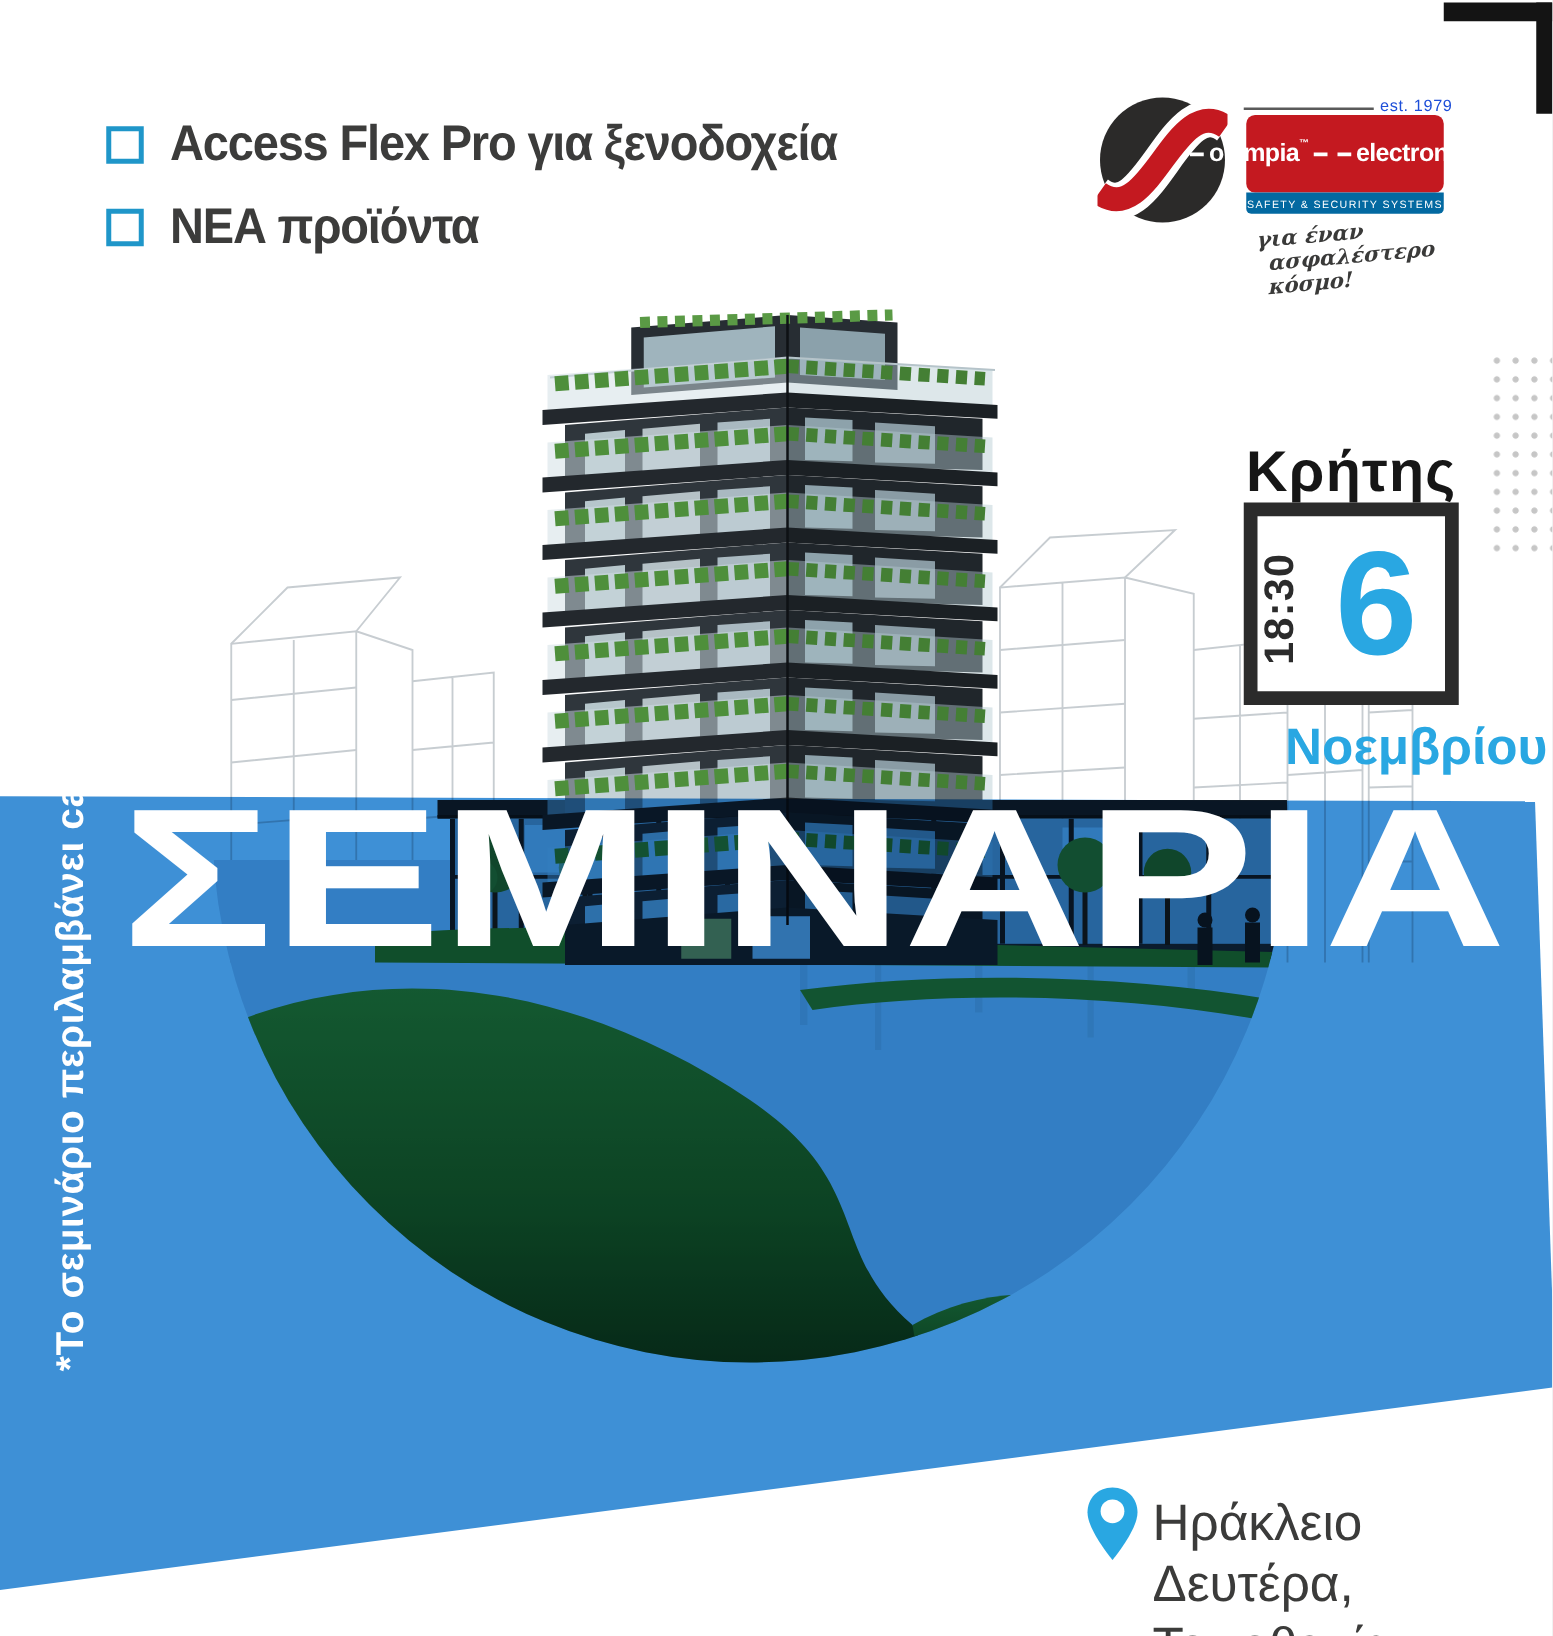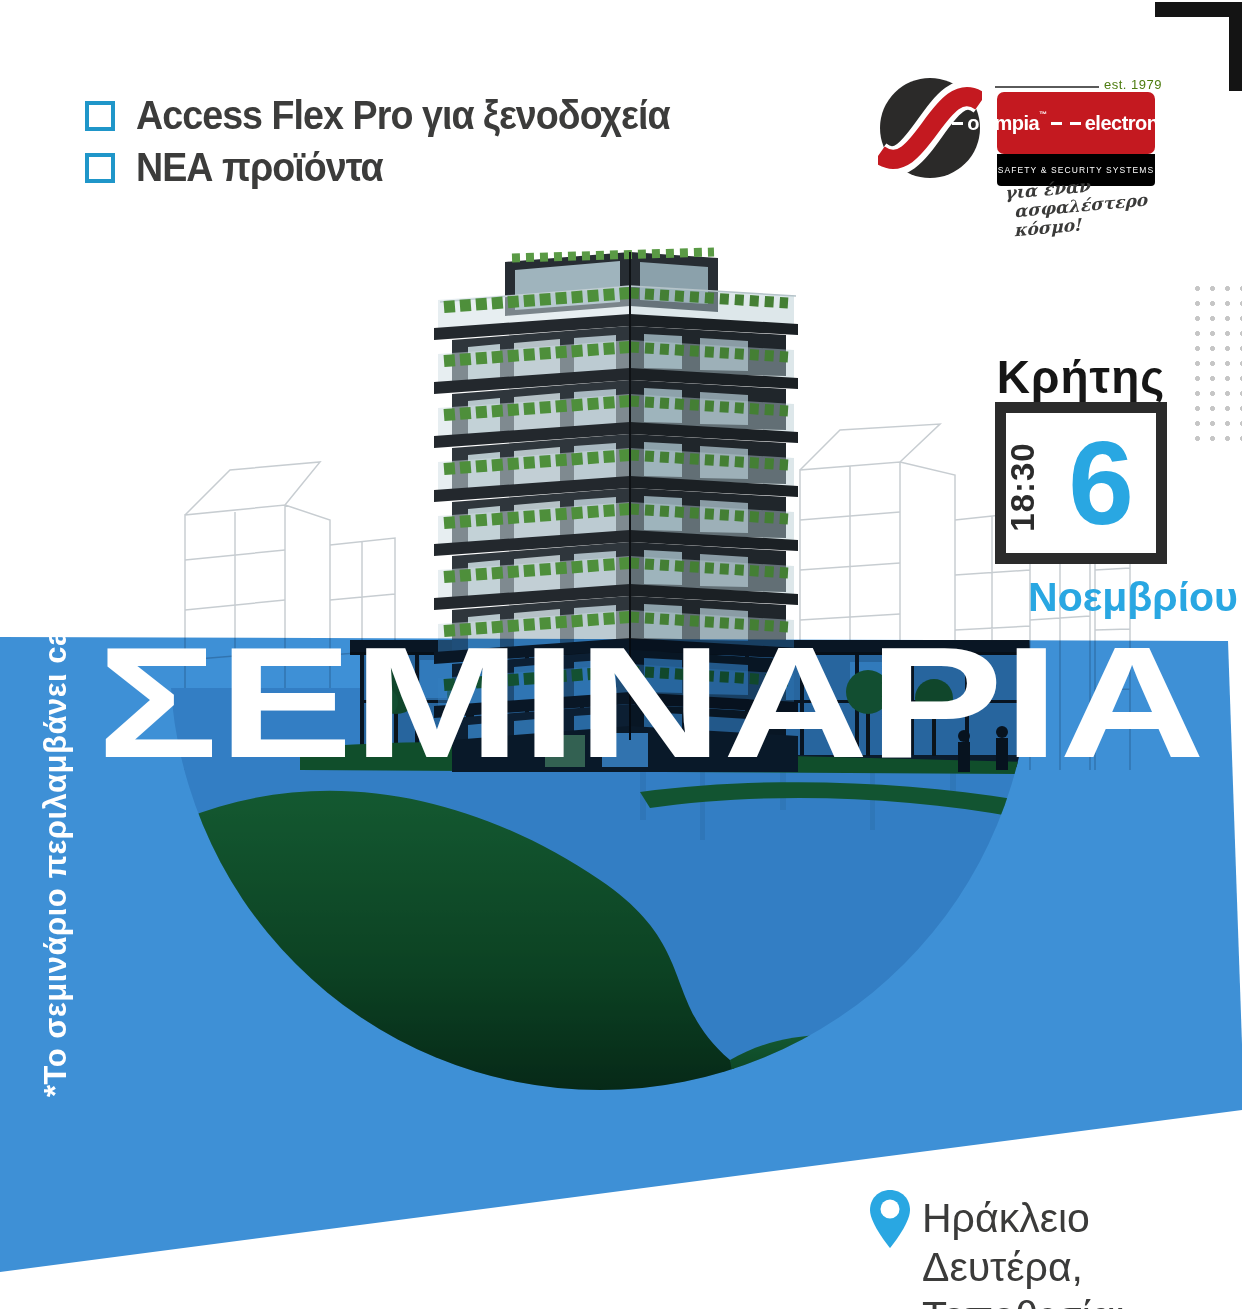--- a/index.html
+++ b/index.html
@@ -1,40 +1,40 @@
 <!DOCTYPE html>
 <html><head>
 <meta charset="utf-8">
 <style>
   html,body{margin:0;padding:0;background:#e8e8e8;}
   .poster{
     position:relative;width:1242px;height:1309px;background:#ffffff;overflow:hidden;
     font-family:"Liberation Sans",sans-serif;
   }
   
-  .checklist{position:absolute;left:85px;top:94px;display:flex;flex-direction:column;gap:9px;}
+  .checklist{position:absolute;left:85px;top:94px;display:flex;flex-direction:column;gap:23px;}
   .check-row{display:flex;align-items:center;height:43px;}
   .check-box{width:22px;height:22px;border:4px solid #1f96c9;margin-right:21px;flex:0 0 auto;}
   .check-label{
     font-size:40px;font-weight:700;color:#3c3c3b;letter-spacing:-1px;white-space:nowrap;
     transform:scaleX(.94);transform-origin:left center;
   }
   
   .brand-swirl{position:absolute;left:878px;top:76px;}
   .est-line{position:absolute;left:995px;top:86px;width:104px;height:2px;background:#5a5a5a;}
-  .est-text{position:absolute;left:1104px;top:77px;font-size:13px;color:#4d7c0f;letter-spacing:.5px;}
+  .est-text{position:absolute;left:1104px;top:77px;font-size:13px;color:#1d4ed8;letter-spacing:.5px;}
   .brand-box{
     position:absolute;left:997px;top:92px;width:158px;height:62px;background:#c41920;border-radius:7px;
     display:flex;flex-direction:row;justify-content:center;align-items:center;color:#fff;
   }
   .brand-line{display:flex;align-items:center;font-size:20px;font-weight:700;letter-spacing:-.5px;line-height:22px;}
   .brand-dash{display:inline-block;width:11px;height:3px;background:#fff;margin:0 4px;}
   .brand-tm{font-size:8px;vertical-align:super;position:relative;top:-8px;}
   .brand-bar{
-    position:absolute;left:997px;top:154px;width:158px;height:32px;background:#000000;border-radius:0 0 4px 4px;
+    position:absolute;left:997px;top:154px;width:158px;height:17px;background:#0369a1;border-radius:0 0 4px 4px;
     color:#fff;font-size:8.5px;letter-spacing:1.1px;display:flex;align-items:center;justify-content:center;white-space:nowrap;
   }
   .brand-slogan{
     position:absolute;left:1005px;top:176px;width:185px;color:#3a3a39;
     font-family:"DejaVu Serif",serif;font-style:italic;font-weight:700;font-size:17px;line-height:19px;
     transform:rotate(-5deg) skewX(-6deg);
   }
   .brand-slogan .l2{margin-left:10px;}
   
   .corner-bracket{position:absolute;top:2px;right:0;width:74px;height:74px;

